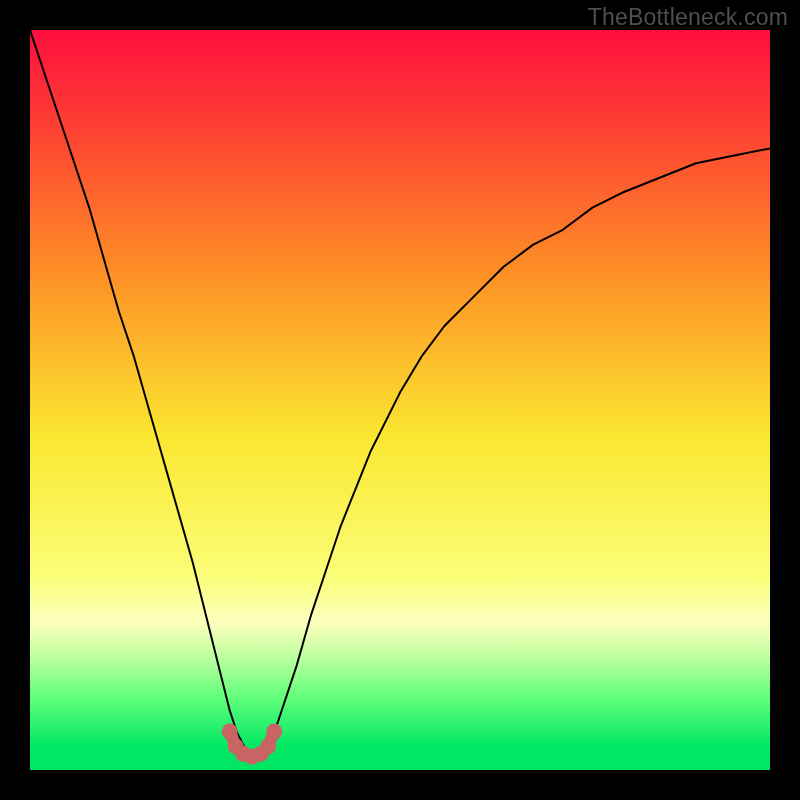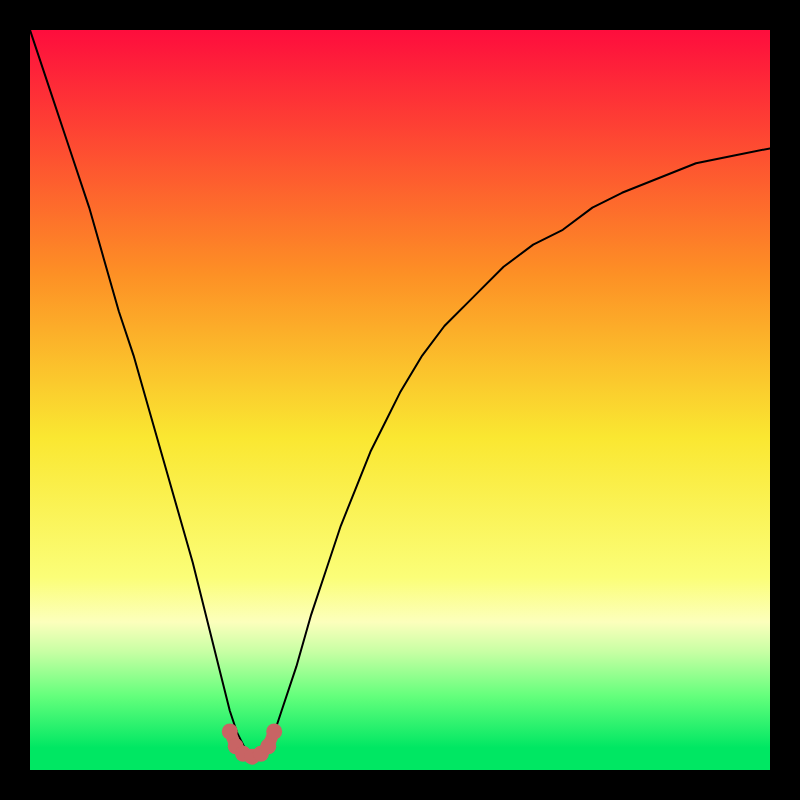--- a/index.html
+++ b/index.html
@@ -36,20 +36,21 @@
     height: 740px;
   }
   svg {
     display: block;
   }
 </style>
 </head>
 <body>
 
 <div class="frame">
+  <div class="watermark">TheBottleneck.com</div>
 
   <div class="plot">
     <svg id="chart-svg" width="740" height="740" viewBox="0 0 740 740" preserveAspectRatio="none">
       <defs>
         <linearGradient id="bg-grad" x1="0" y1="0" x2="0" y2="1">
             <stop offset="0.00%" stop-color="#fe0d3d"></stop>
             <stop offset="33.00%" stop-color="#fd9025"></stop>
             <stop offset="55.00%" stop-color="#fae731"></stop>
             <stop offset="74.00%" stop-color="#fbfe78"></stop>
             <stop offset="80.00%" stop-color="#fcffbc"></stop>

